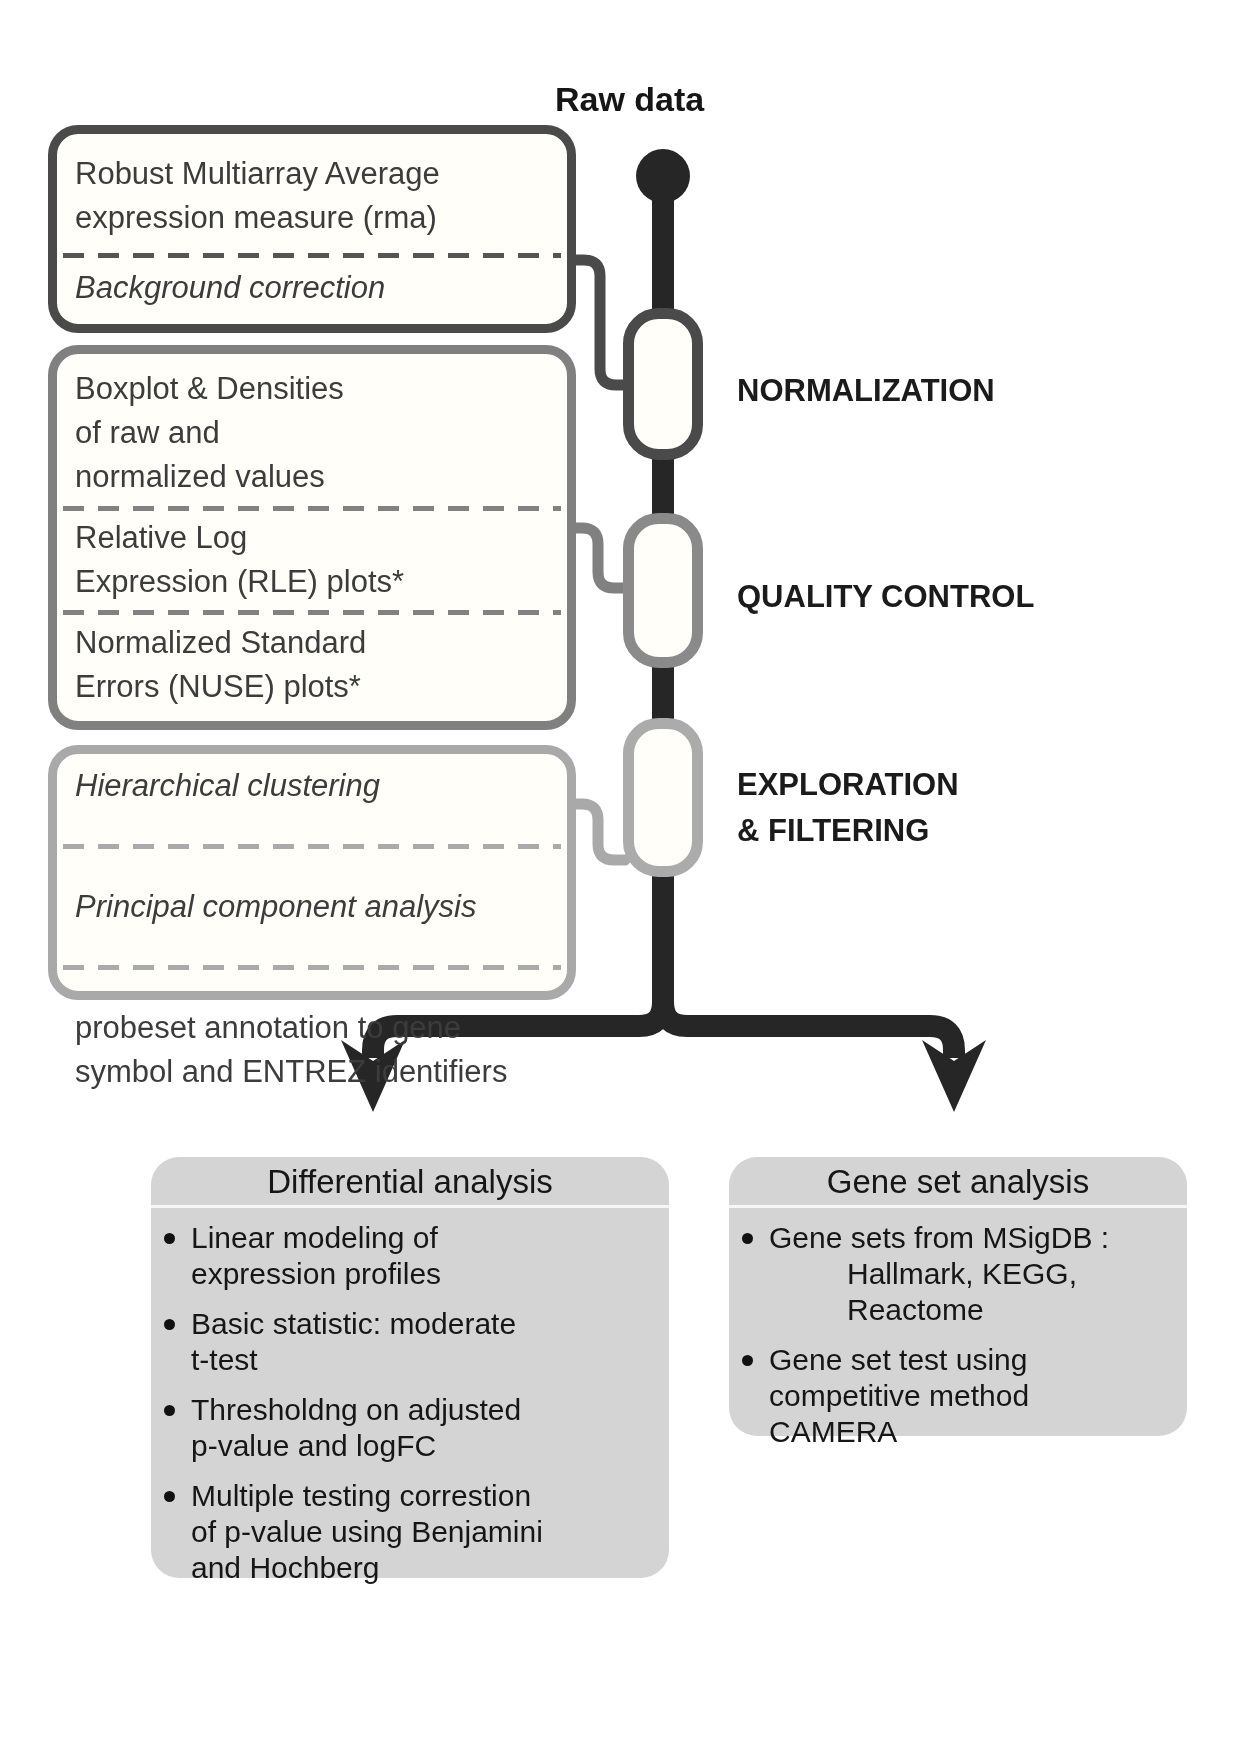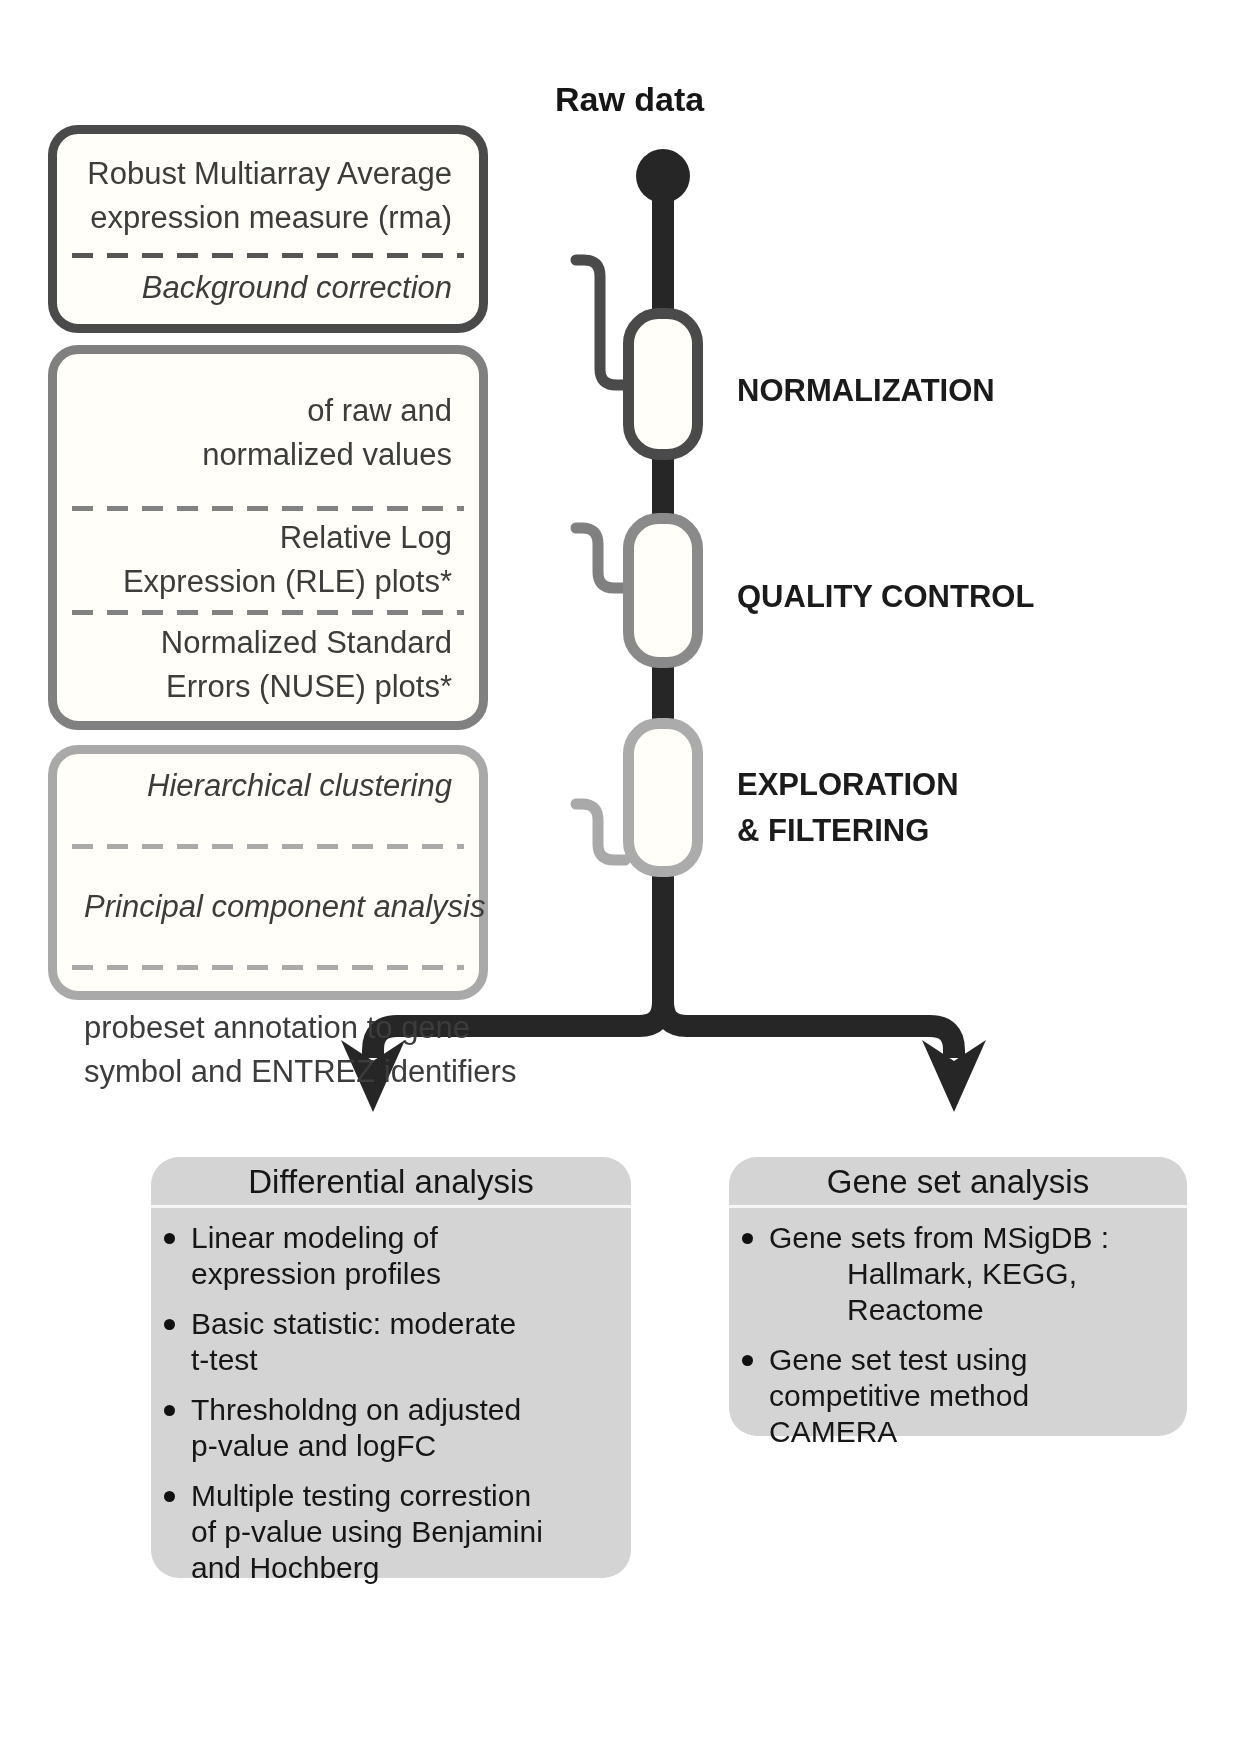--- a/index.html
+++ b/index.html
@@ -5,43 +5,43 @@
   html,body{margin:0;padding:0;background:#ffffff;}
   body{font-family:"Liberation Sans","DejaVu Sans",sans-serif;}
   .canvas{position:relative;width:1240px;height:1753px;background:#ffffff;overflow:hidden;}
   .art{position:absolute;left:0;top:0;z-index:0;}
 
   
   .raw-label{position:absolute;left:555px;top:80px;width:210px;
     font-size:34px;font-weight:bold;color:#161616;z-index:2;}
 
   
-  .wbox{position:absolute;left:48px;width:440px;background:#fffef8;border-radius:30px;
-    box-sizing:border-box;display:flex;flex-direction:column;z-index:1;padding:6px 9px;text-align:right;}
+  .wbox{position:absolute;left:48px;width:528px;background:#fffef8;border-radius:30px;
+    box-sizing:border-box;display:flex;flex-direction:column;z-index:1;padding:6px 0;}
   .wbox .row{display:flex;flex-direction:column;justify-content:center;padding:4px 18px;}
   .wbox .ln{font-size:31px;line-height:44px;color:#3c3c3c;white-space:nowrap;}
   .dash{height:5px;margin:0 6px;flex:0 0 auto;}
   .box1{top:125px;height:208px;border:9px solid #4a4a4a;}
   .box1 .dash{background:repeating-linear-gradient(90deg,#555 0 21px,transparent 21px 35px);}
   .box2{top:345px;height:385px;border:9px solid #808080;}
   .box2 .dash{background:repeating-linear-gradient(90deg,#828282 0 21px,transparent 21px 35px);}
   .box3{top:745px;height:255px;border:9px solid #a9a9a9;gap:32px;}
   .box3 .dash{background:repeating-linear-gradient(90deg,#aaaaaa 0 21px,transparent 21px 35px);}
   .f1{flex:1;font-style:italic;} .f2{flex:2;} .f3{flex:3;}
 
   
   .stage-label{position:absolute;left:737px;font-size:31px;font-weight:bold;color:#1b1b1b;
     line-height:46px;white-space:nowrap;z-index:2;}
   .lbl-norm{top:368px;}
   .lbl-qc{top:574px;}
   .lbl-exp{top:762px;}
 
   
   .gbox{position:absolute;background:#d4d4d4;border-radius:28px;box-sizing:border-box;z-index:1;}
-  .gbox-left{left:151px;top:1157px;width:480px;height:421px;}
+  .gbox-left{left:151px;top:1157px;width:518px;height:421px;}
   .gbox-right{left:729px;top:1157px;width:458px;height:279px;}
   .gtitle{height:48px;line-height:50px;text-align:center;font-size:33px;color:#161616;}
   .gsep{height:3px;background:#f6f6f6;margin:0;}
   .gbody{padding:12px 20px 0 9px;}
   .bullet{display:flex;margin-bottom:14px;}
   .bullet .dot{flex:0 0 11px;width:11px;height:11px;border-radius:50%;background:#111;
     margin:13px 16px 0 4px;}
   .bl{font-size:30px;line-height:36px;color:#161616;white-space:nowrap;}
   .bl.indent2{padding-left:78px;}
 </style>
@@ -78,20 +78,21 @@
       <div class="ln">expression measure (rma)</div>
     </div>
     <div class="dash"></div>
     <div class="row f1">
       <div class="ln">Background correction</div>
     </div>
   </div>
 
   <div class="wbox box2">
     <div class="row f3">
+      <div class="ln">Boxplot &amp; Densities</div>
       <div class="ln">of raw and</div>
       <div class="ln">normalized values</div>
     </div>
     <div class="dash"></div>
     <div class="row f2">
       <div class="ln">Relative Log</div>
       <div class="ln">Expression (RLE) plots*</div>
     </div>
     <div class="dash"></div>
     <div class="row f2">

